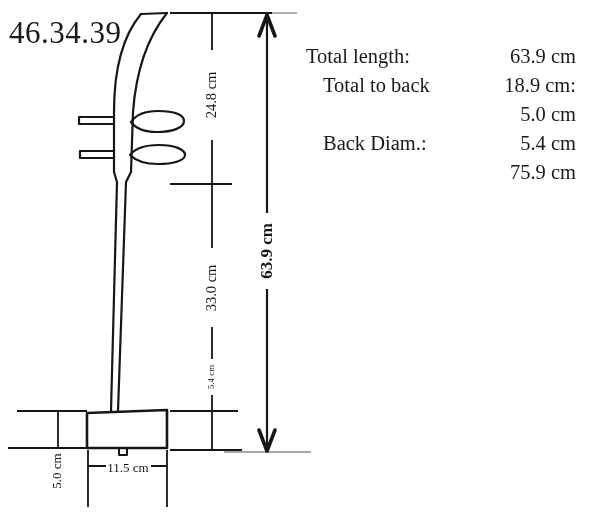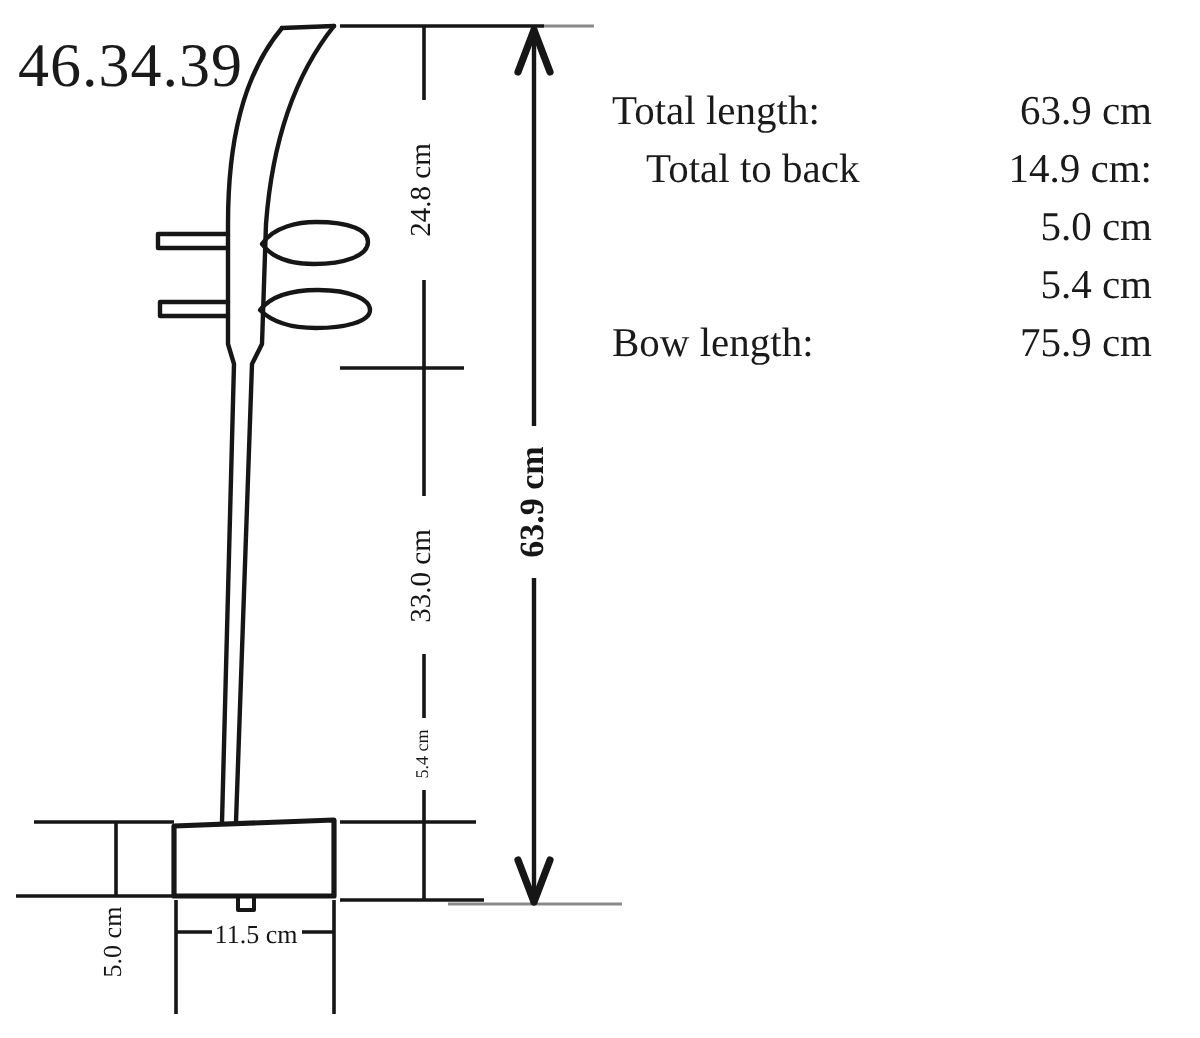--- a/index.html
+++ b/index.html
@@ -103,26 +103,26 @@
     <div class="m-row">
       <span class="lbl">Total length:</span><span class="val">63.9 cm</span>
     </div>
     <div class="m-row">
       
     </div>
     <div class="m-row">
       <span class="val"></span>
     </div>
     <div class="m-row indent">
-      <span class="lbl">Total to back</span><span class="val">14.9 cm:</span>
+      <span class="lbl">Total to back</span><span class="val">18.9 cm:</span>
     </div>
     <div class="m-row indent">
       <span class="val">5.0 cm</span>
     </div>
     <div class="m-row indent">
-      <span class="val">5.4 cm</span>
+      <span class="lbl">Back Diam.:</span><span class="val">5.4 cm</span>
     </div>
     <div class="m-row">
-      <span class="lbl">Bow length:</span><span class="val">75.9 cm</span>
+      <span class="val">75.9 cm</span>
     </div>
   </div>
 
 </div>
 
 </body></html>

